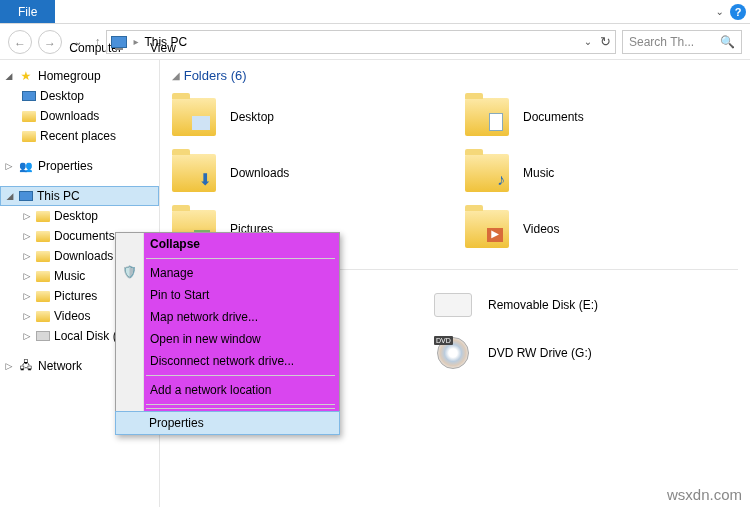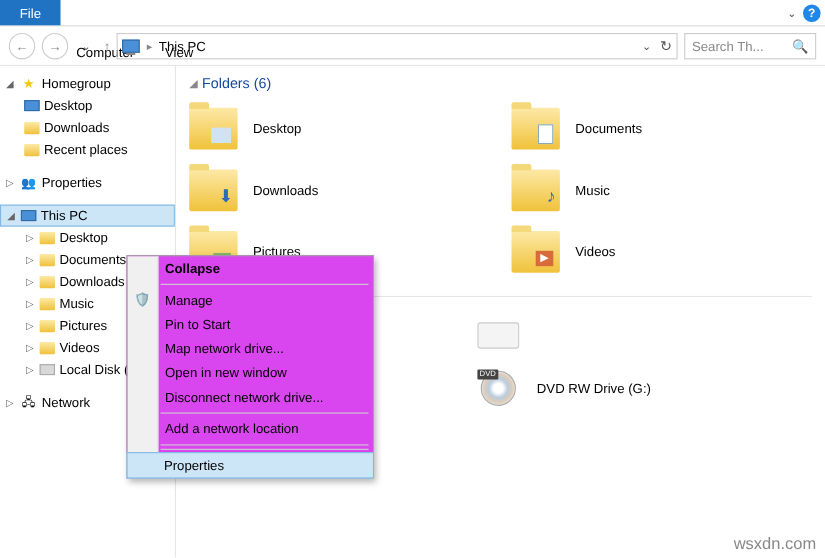--- a/index.html
+++ b/index.html
@@ -211,20 +211,21 @@
           </div>
           <span>Videos</span>
         </div>
     </div>
     <div class="divider"></div>
     <div style="display:flex; flex-direction:column; margin-left:260px;">
       <div class="dev-row">
         <div class="dev-icon">
             <div class="removable"></div>
           </div>
+        <span>Removable Disk (E:)</span>
       </div>
       <div class="dev-row">
         <div class="dev-icon">
             <div class="dvd"></div>
           </div>
         <span>DVD RW Drive (G:)</span>
       </div>
     </div>
   </div>
 </div>

